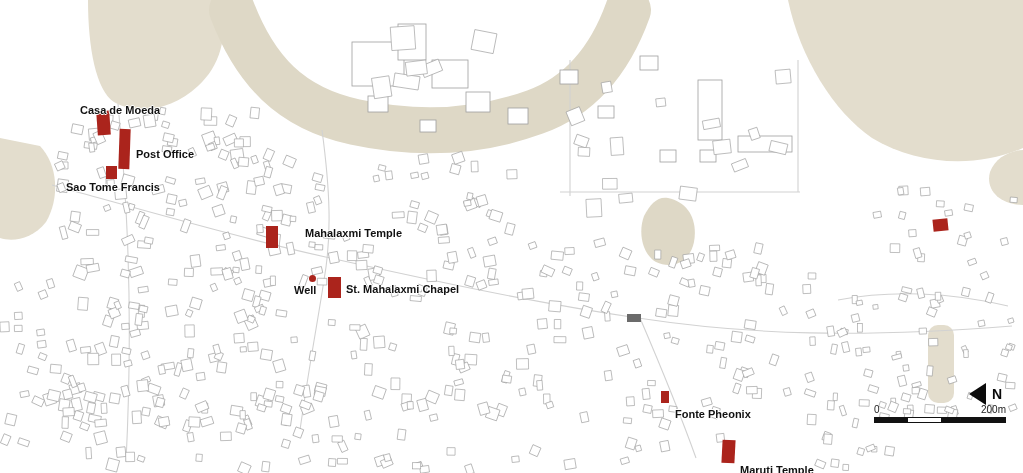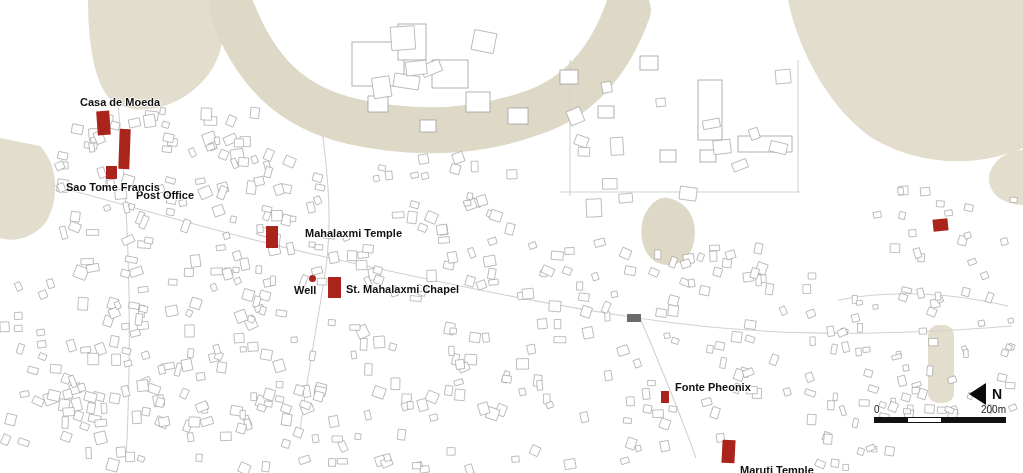--- a/index.html
+++ b/index.html
@@ -629,34 +629,34 @@
       <rect x="39.19609047123231" y="290.81175388302654" width="7.644830377306789" height="7.50145565206185" fill="#fff" stroke="#9E9E9E" stroke-width="0.65" transform="rotate(-22.0 43.0 294.6)"></rect>
       <rect x="38.906524868216366" y="353.7142251711339" width="7.398805794771761" height="5.798268825281411" fill="#fff" stroke="#9E9E9E" stroke-width="0.65" transform="rotate(22.3 42.6 356.6)"></rect>
       <rect x="17.4390198092442" y="344.02783195255324" width="5.968582787550986" height="9.71212160307914" fill="#fff" stroke="#9E9E9E" stroke-width="0.65" transform="rotate(17.0 20.4 348.9)"></rect>
       <rect x="50.42849407880567" y="364.6470647933893" width="10.624141638632864" height="8.408337782137096" fill="#fff" stroke="#9E9E9E" stroke-width="0.65" transform="rotate(5.1 55.7 368.9)"></rect>
       <rect x="36.90891157835722" y="329.4532658532262" width="7.61076206760481" height="6.005443022586405" fill="#fff" stroke="#9E9E9E" stroke-width="0.65" transform="rotate(-7.5 40.7 332.5)"></rect>
       <rect x="14.532369995722547" y="312.34659764915705" width="7.662829254288226" height="7.042417429387569" fill="#fff" stroke="#9E9E9E" stroke-width="0.65" transform="rotate(-3.0 18.4 315.9)"></rect>
     </svg>
 
   <div id="landmarks">
       <div class="marker" title="Casa de Moeda" style="left: 97px; top: 111px; width: 13px; height: 24px; background: rgb(171, 36, 28); transform: rotate(-4deg);"></div>
-      <div class="landmark-label" style="left: 80px; top: 96px;">Casa de Moeda</div>
+      <div class="landmark-label" style="left: 80px; top: 104px;">Casa de Moeda</div>
       <div class="marker" title="Post Office" style="left: 119px; top: 129px; width: 11px; height: 40px; background: rgb(171, 36, 28); transform: rotate(2deg);"></div>
-      <div class="landmark-label" style="left: 136px; top: 148px; margin-top: 41px;">Post Office</div>
+      <div class="landmark-label" style="left: 136px; top: 148px;">Post Office</div>
       <div class="marker" title="Sao Tome Chapel" style="left: 106px; top: 166px; width: 11px; height: 13px; background: rgb(171, 36, 28);"></div>
       <div class="landmark-label" style="left: 66px; top: 181px;">Sao Tome Francis</div>
       <div class="marker" title="Mahalaxmi Temple" style="left: 266px; top: 226px; width: 12px; height: 22px; background: rgb(171, 36, 28);"></div>
       <div class="landmark-label" style="left: 284px; top: 227px; padding-left: 21px;">Mahalaxmi Temple</div>
       <div class="marker dot" title="Well" style="left: 309px; top: 275px; width: 7px; height: 7px; background: rgb(171, 36, 28);"></div>
       <div class="landmark-label" style="left: 294px; top: 284px;">Well</div>
       <div class="marker" title="St. Sebastian Chapel" style="left: 328px; top: 277px; width: 13px; height: 21px; background: rgb(171, 36, 28);"></div>
       <div class="landmark-label" style="left: 346px; top: 283px;">St. Mahalaxmi Chapel</div>
       <div class="marker" title="Chapel of St. Francis Xavier" style="left: 933px; top: 219px; width: 15px; height: 12px; background: rgb(171, 36, 28); transform: rotate(-6deg);"></div>
       <div class="marker" title="Fonte Pheonix" style="left: 661px; top: 391px; width: 8px; height: 12px; background: rgb(171, 36, 28);"></div>
-      <div class="landmark-label" style="left: 675px; top: 381px;">Fonte Pheonix</div>
+      <div class="landmark-label" style="left: 675px; top: 408px;">Fonte Pheonix</div>
       <div class="marker" title="Maruti Temple" style="left: 722px; top: 440px; width: 13px; height: 23px; background: rgb(171, 36, 28); transform: rotate(3deg);"></div>
       <div class="landmark-label" style="left: 740px; top: 464px;">Maruti Temple</div>
     </div>
 
   <div class="scalebar">
     <div class="scale-labels">
       <span>0</span>
       <span>200m</span>
     </div>
     <div class="segments">

